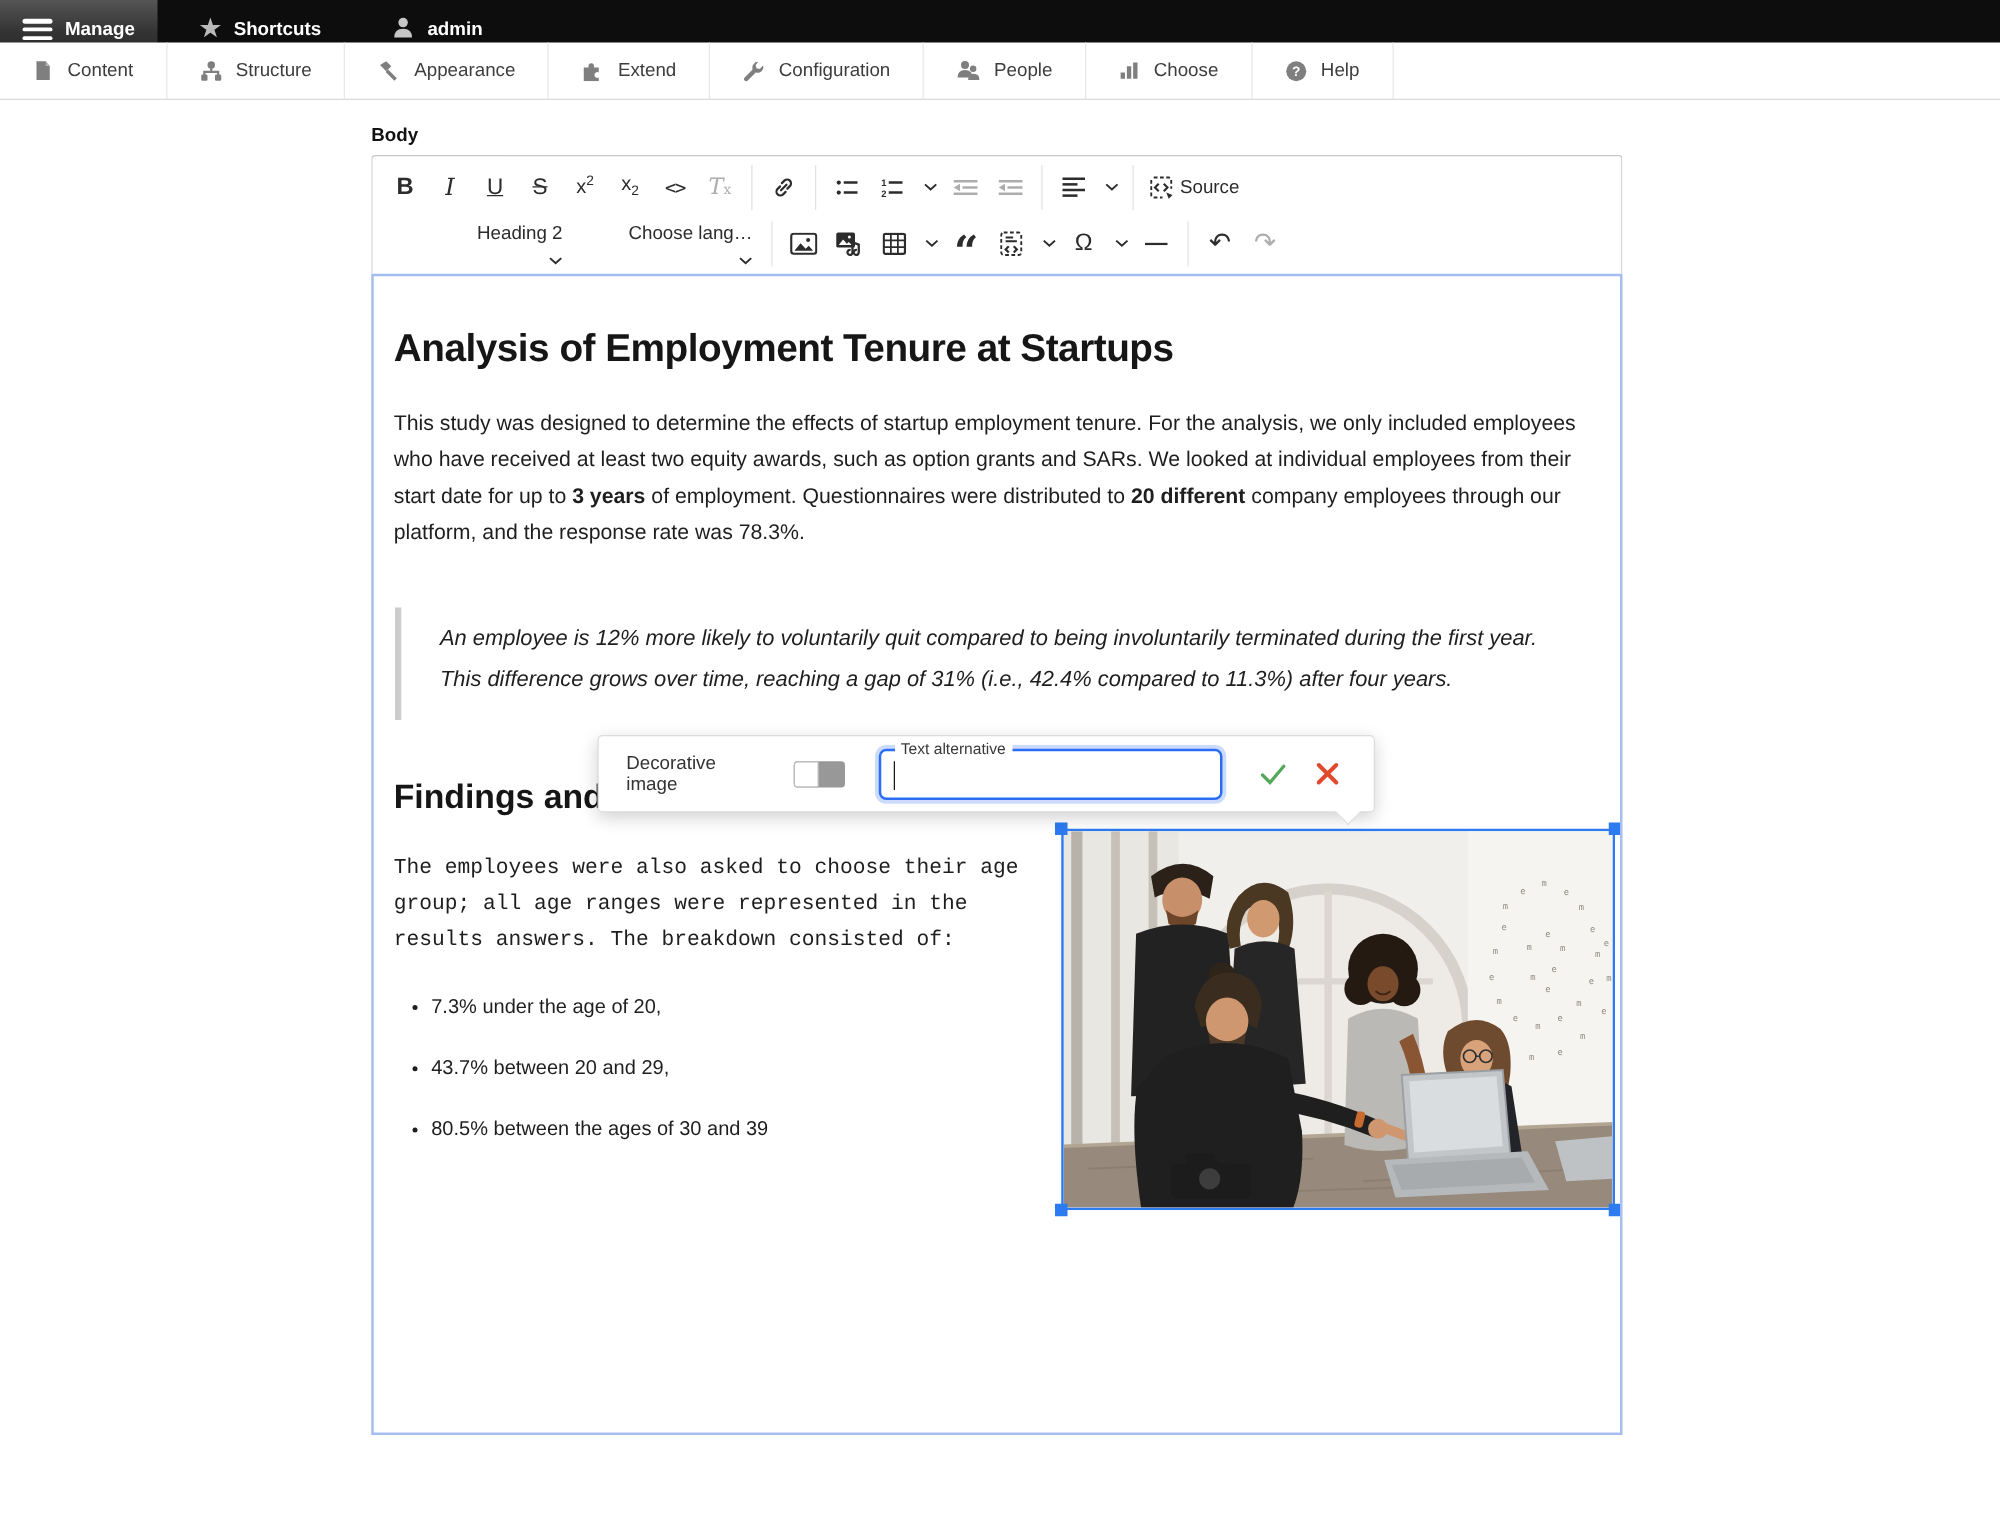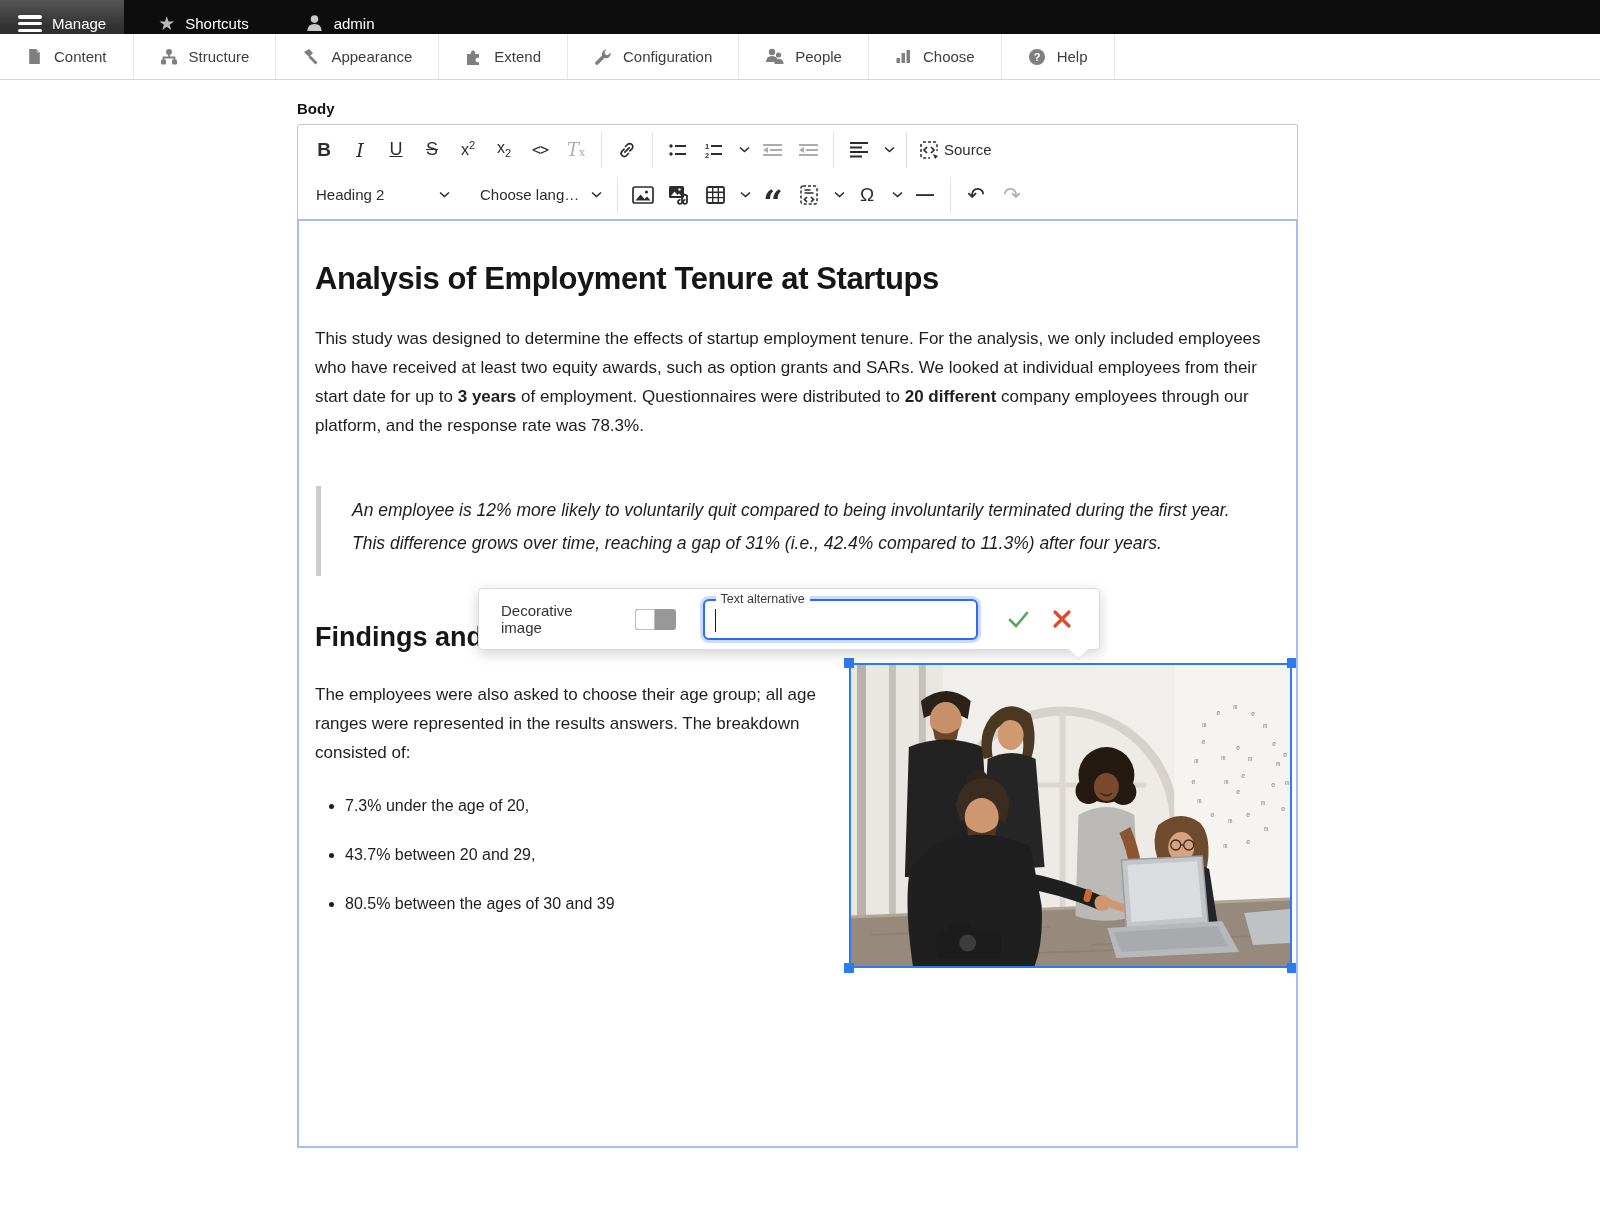--- a/index.html
+++ b/index.html
@@ -1,21 +1,21 @@
 <!DOCTYPE html>
 <html><head>
 <meta charset="utf-8">
 <style>
   * { margin:0; padding:0; box-sizing:border-box; }
   html,body { width:1600px; height:1212px; background:#fff; font-family:"Liberation Sans", sans-serif; color:#222; overflow:hidden; }
   .stage { position:relative; width:1600px; height:1212px; }
 
   
   .admin-bar { position:absolute; left:0; top:0; width:1600px; height:47px; background:#0d0d0d; display:flex; align-items:stretch; color:#fff; }
-  .abar-item { display:flex; align-items:center; gap:10px; padding:0 18px; font-size:15px; font-weight:normal; cursor:pointer; }
+  .abar-item { display:flex; align-items:center; gap:10px; padding:0 18px; font-size:15px; font-weight:bold; cursor:pointer; }
   .abar-item.active { background:linear-gradient(#555, #333 55%, #282828); }
   .hamburger { width:24px; height:17px; display:flex; flex-direction:column; justify-content:space-between; }
   .hamburger span { display:block; height:3.5px; background:#fff; border-radius:2px; }
   .star-glyph { color:#b9b9b9; font-size:19px; line-height:1; }
 
   
   .admin-tray { position:absolute; left:0; top:34px; width:1600px; height:46px; background:#fff; border-bottom:1px solid #d8d8d8; display:flex; }
   .tray-item { display:flex; align-items:center; gap:11px; padding:0 26px; border-right:1px solid #e7e7e7; font-size:15px; color:#3d3d3d; cursor:pointer; }
   .tray-item svg { flex:none; }
 
@@ -34,31 +34,31 @@
   .glyph-sup, .glyph-sub { font-size:16px; }
   .glyph-sup sup, .glyph-sub sub { font-size:11px; }
   .glyph-code { font-family:"DejaVu Sans Mono", monospace; font-size:15px; letter-spacing:-1px; }
   .glyph-tx { font-family:"DejaVu Serif", serif; font-style:italic; font-size:18px; }
   .glyph-tx .x { font-size:11px; font-style:normal; }
   .glyph-quote { font-family:"DejaVu Serif", serif; font-size:34px; line-height:10px; padding-top:14px; font-weight:bold; }
   .glyph-omega { font-size:19px; }
   .glyph-hr { font-size:18px; font-weight:bold; }
   .glyph-undo { font-size:21px; }
   .chev { margin-left:2px; }
-  .dd { display:flex; align-items:center; justify-content:space-between; height:34px; padding:0 8px 0 10px; border-radius:3px; font-size:15px; color:#2c2c2c; cursor:pointer; }
+  .dd { display:flex; align-items:flex-end; justify-content:space-between; height:34px; padding:0 8px 0 10px; border-radius:3px; font-size:15px; color:#2c2c2c; cursor:pointer;flex-direction:column; }
   .dd-heading { width:152px; }
   .dd-lang { width:140px; margin-left:12px; }
   .src-label { font-size:15px; margin-left:4px; }
 
   .ck-editable { position:relative; border:2px solid #a6bdf1; background:#fff; height:929px; padding:0 16px; overflow:hidden; cursor:text; }
   .doc-title { margin-top:40px; font-size:31px; font-weight:bold; letter-spacing:-.4px; color:#161616; }
   .doc-p { margin-top:27px; font-size:17px; line-height:29px; color:#1e1e1e; width:975px; }
   .doc-quote { margin-top:46px; margin-left:1px; border-left:5px solid #ccc; padding:8px 0 16px 31px; font-style:italic; font-size:17.5px; line-height:33px; color:#1e1e1e; width:915px; }
   .doc-h2 { margin-top:46px; font-size:27px; font-weight:bold; color:#161616; }
-  .doc-p.narrow { width:522px; }
+  .doc-p.narrow { width:522px;font-family:Liberation Mono, monospace; }
   .doc-list { margin-top:24px; padding-left:30px; width:510px; font-size:16px; color:#1e1e1e; }
   .doc-list li { line-height:29px; margin-bottom:20px; }
 
   
   .img-widget { position:absolute; left:550px; top:442px; width:443px; height:305px; border:2px solid #2d7bf0; cursor:pointer; }
   .img-widget svg { display:block; width:100%; height:100%; }
   .handle { position:absolute; width:10px; height:10px; background:#2d7bf0; }
   .h-tl { left:-7px; top:-7px; } .h-tr { right:-7px; top:-7px; }
   .h-bl { left:-7px; bottom:-7px; } .h-br { right:-7px; bottom:-7px; }
 

